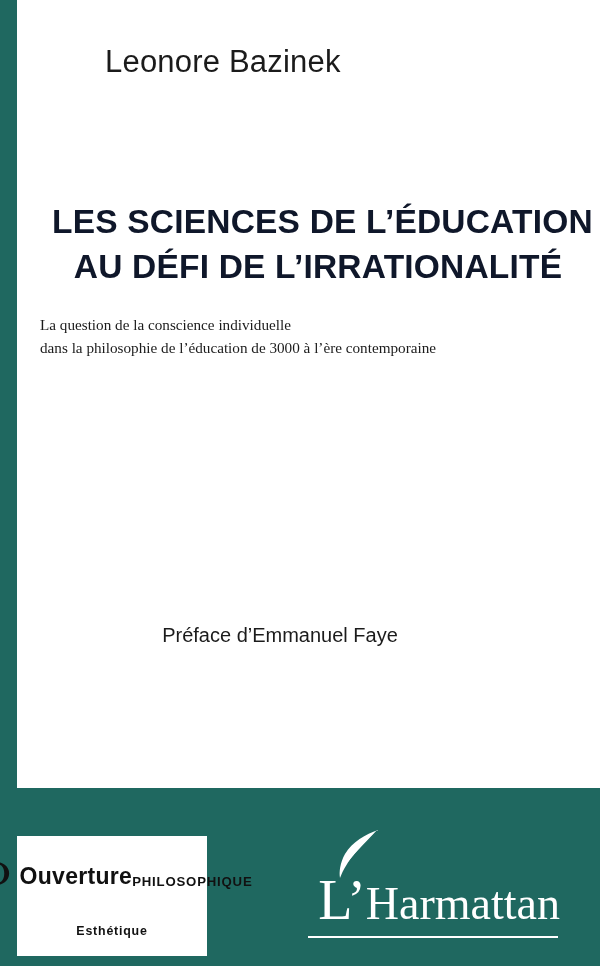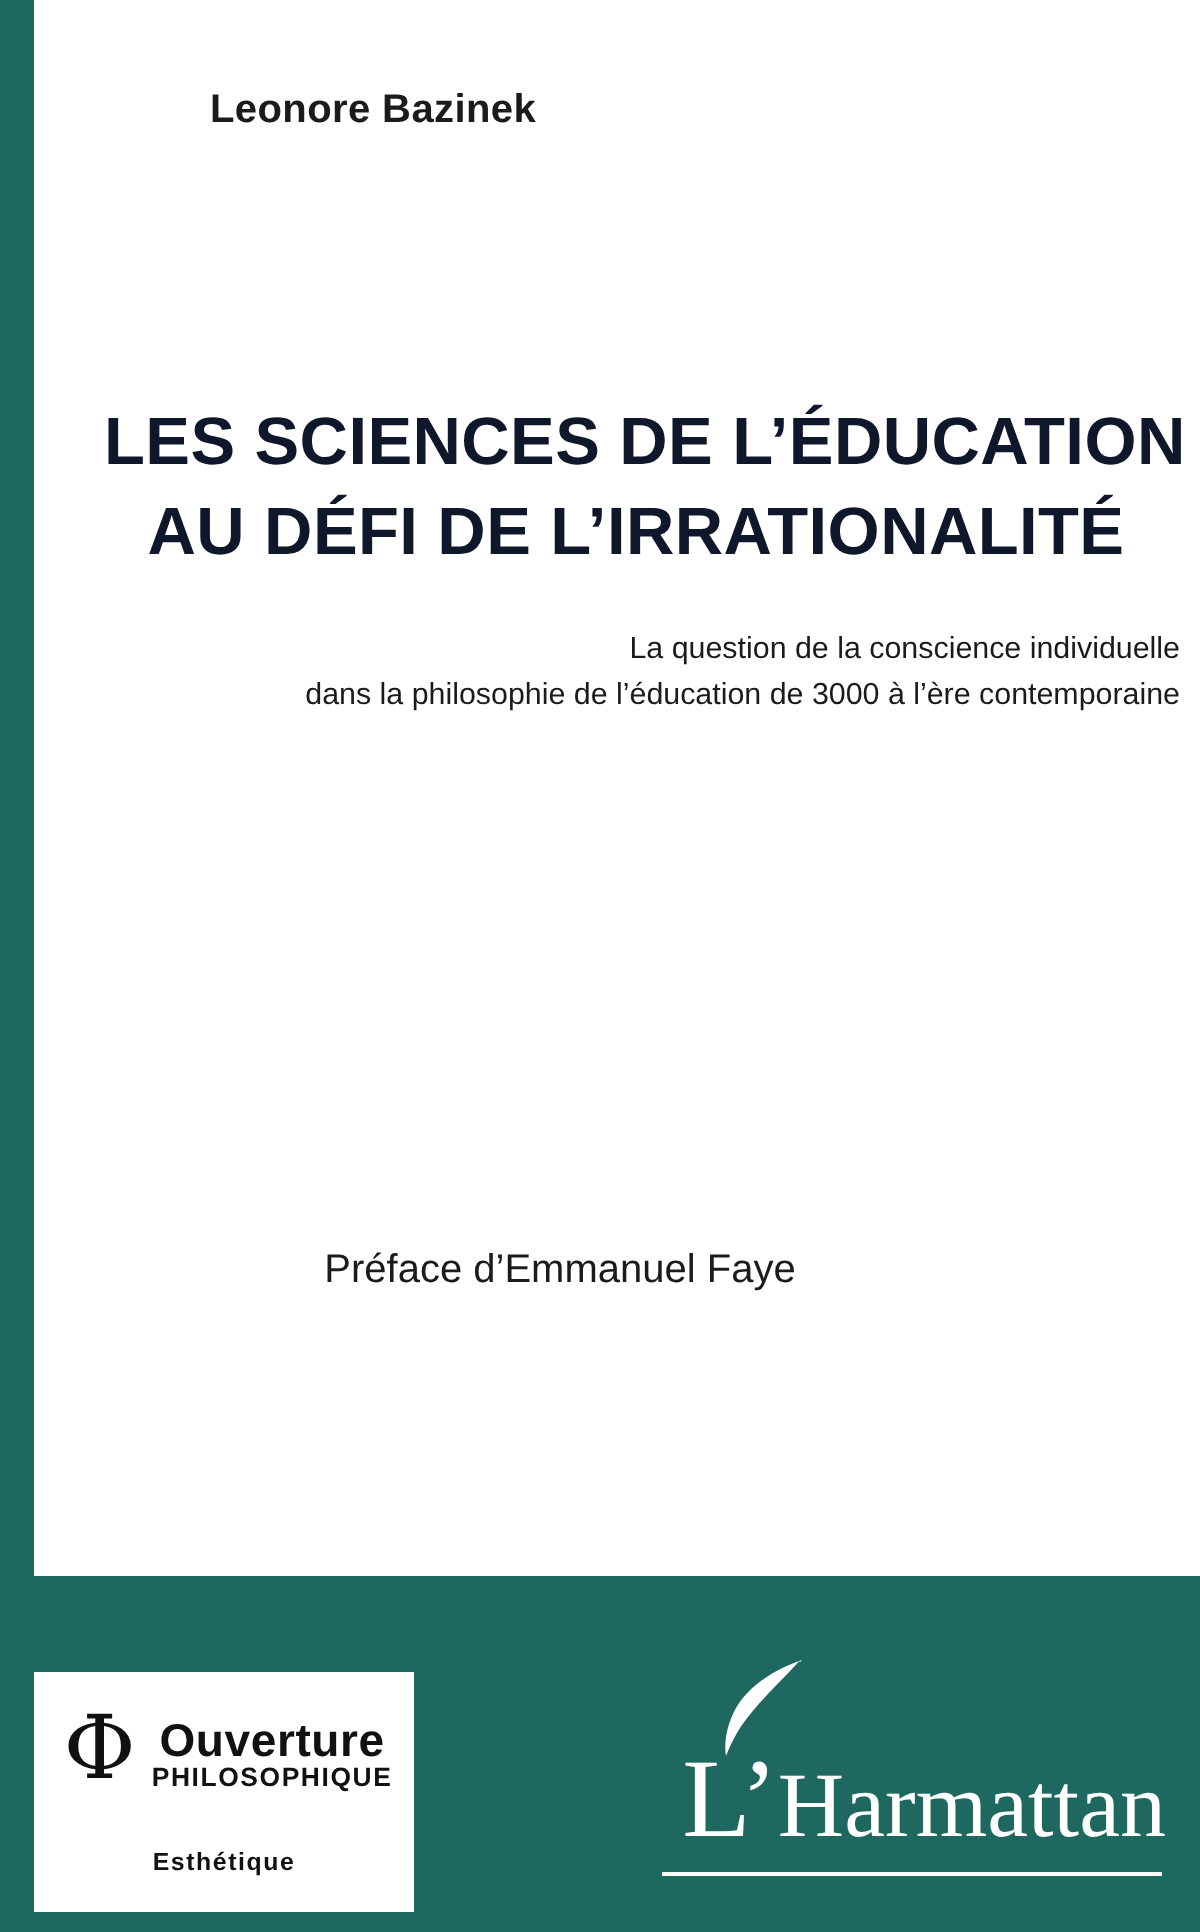--- a/index.html
+++ b/index.html
@@ -25,24 +25,24 @@
     top: 0;
     width: 17px;
     height: 966px;
     background: #1f6860;
   }
   
   .author {
     position: absolute;
     left: 105px;
     top: 44px;
-    font-size: 20px;
+    font-size: 31px;
     color: #1b1b1b;
     letter-spacing: 0.2px;
-    font-weight: 700;
+    font-weight: 400;
   }
   
   .title-block {
     position: absolute;
     left: 52px;
     top: 200px;
     width: 532px;
     text-align: center;
   }
   .title-line {
@@ -51,21 +51,22 @@
     color: #0f172a;
     letter-spacing: 0.2px;
     line-height: 1.33;
     white-space: nowrap;
   }
   .subtitle-block {
     position: absolute;
     left: 40px;
     top: 314px;
     width: 550px;
-    text-align: right;
+    text-align: left;
+    font-family: Liberation Serif, serif;
   }
   .subtitle-line {
     font-size: 15.2px;
     color: #1b1b1b;
     line-height: 1.5;
     font-weight: 400;
   }
   .preface {
     position: absolute;
     left: 40px;
@@ -120,22 +121,22 @@
     font-size: 44px;
     line-height: 1;
     color: #111111;
     font-family: "DejaVu Serif", serif;
     font-weight: 400;
     position: relative;
     top: -2px;
   }
   .collection-words {
     display: flex;
-    flex-direction: column;
-    align-items: center;
+    flex-direction: row;
+    align-items: flex-end;
     line-height: 1.05;
   }
   .collection-name {
     font-size: 23px;
     font-weight: bold;
     color: #111111;
     letter-spacing: 0.3px;
   }
   .collection-sub {
     font-size: 13.2px;
@@ -146,21 +147,21 @@
   .collection-theme {
     margin-top: 25px;
     font-size: 12.4px;
     font-weight: bold;
     color: #111111;
     letter-spacing: 0.8px;
   }
   
   .publisher {
     position: absolute;
-    right: 17px;
+    right: 40px;
     bottom: 26px;
     width: 270px;
     height: 120px;
   }
   .publisher-text {
     position: absolute;
     right: 0;
     bottom: 8px;
     font-family: "Liberation Serif", serif;
     font-size: 46px;

